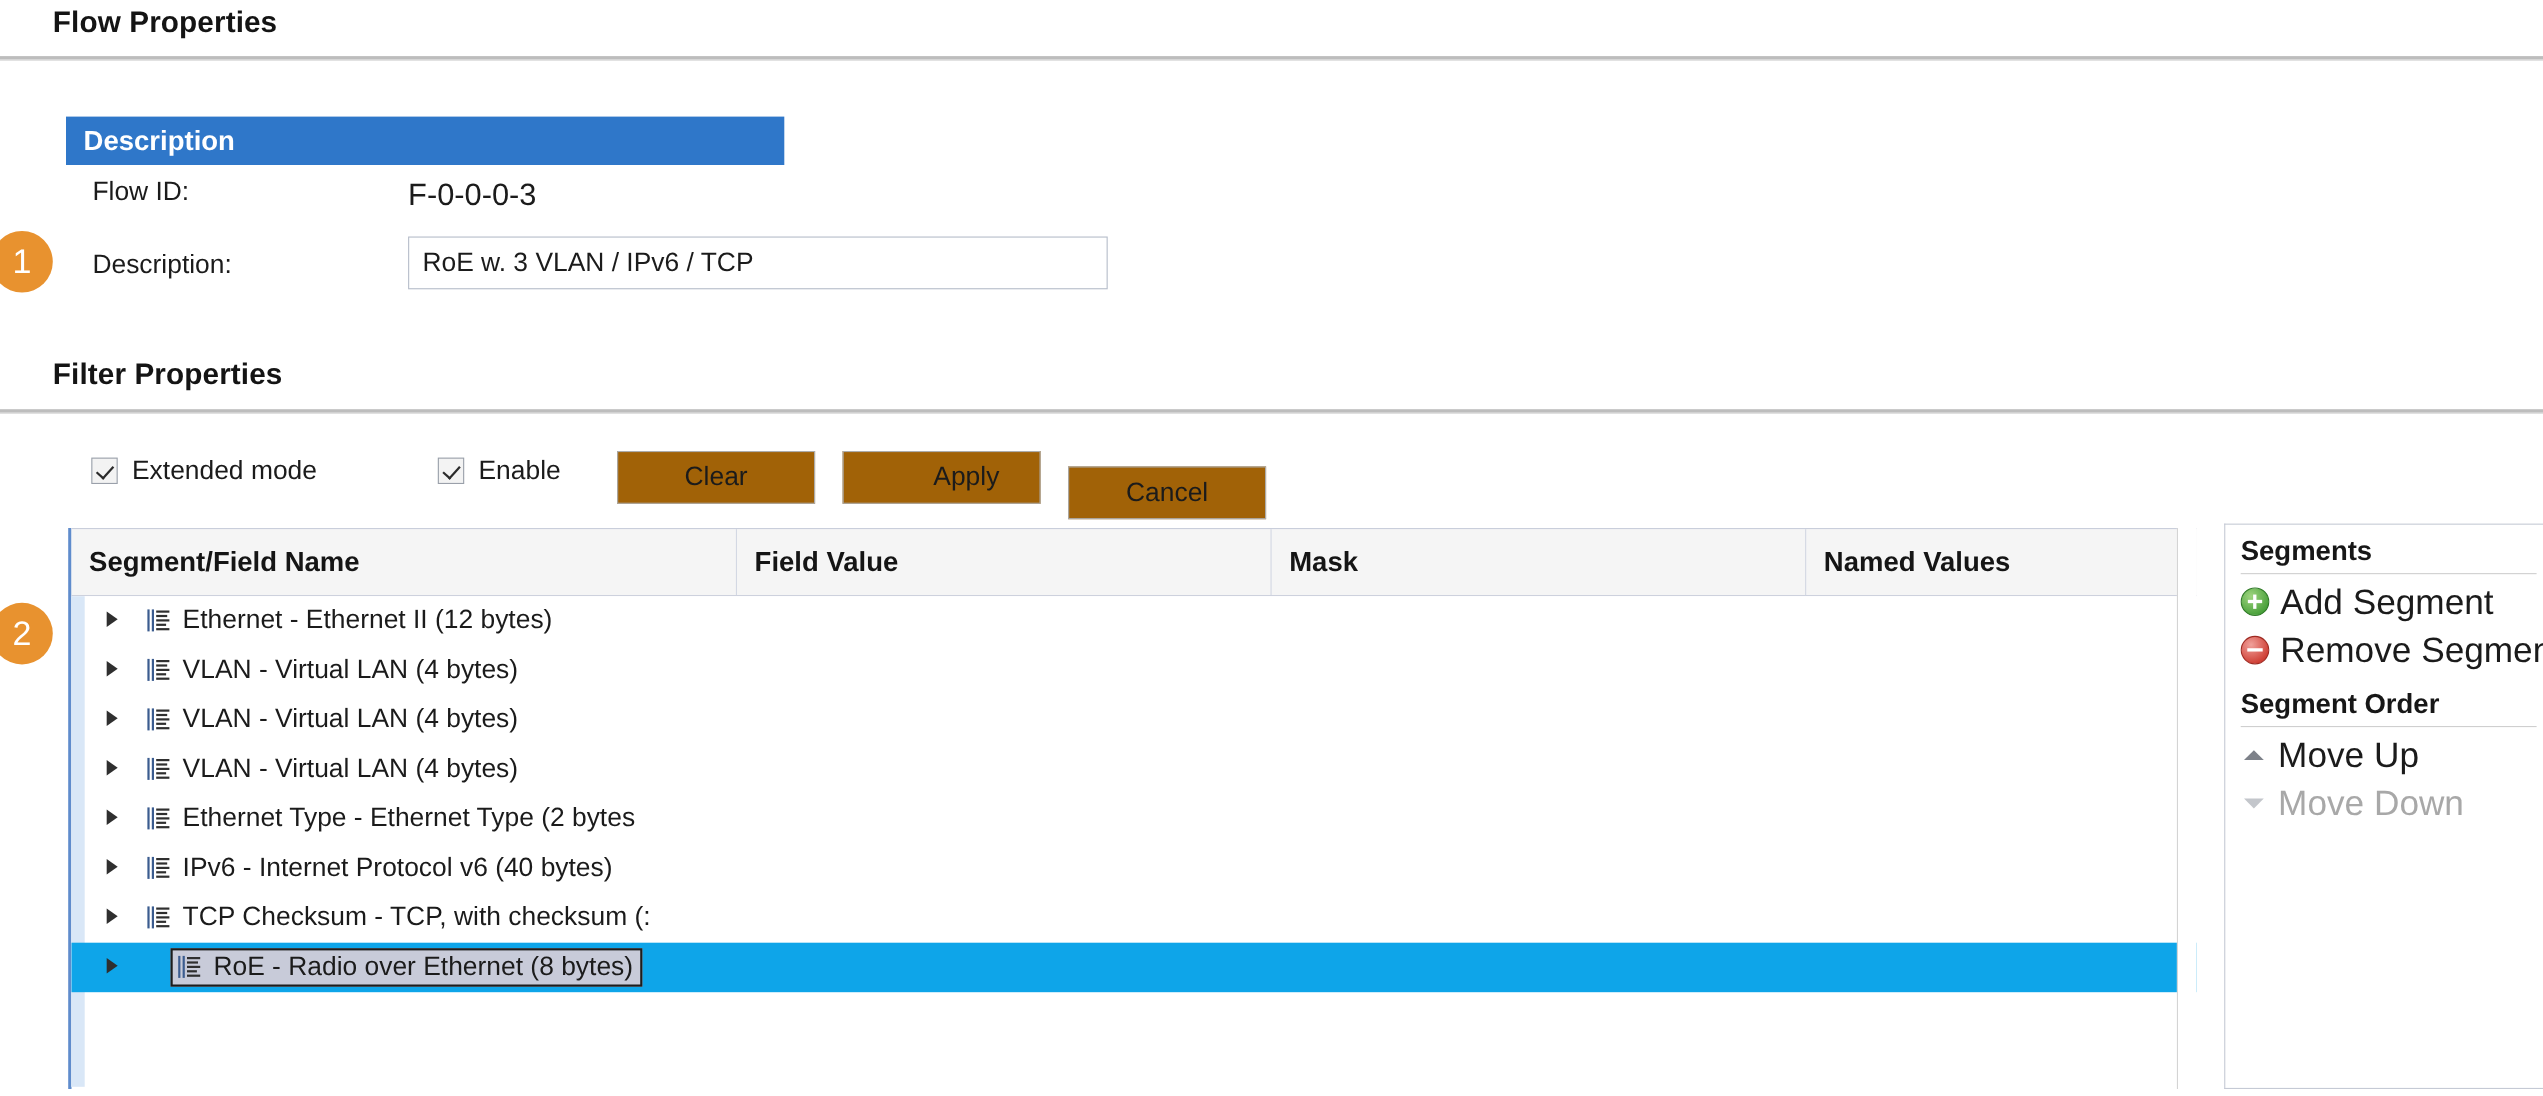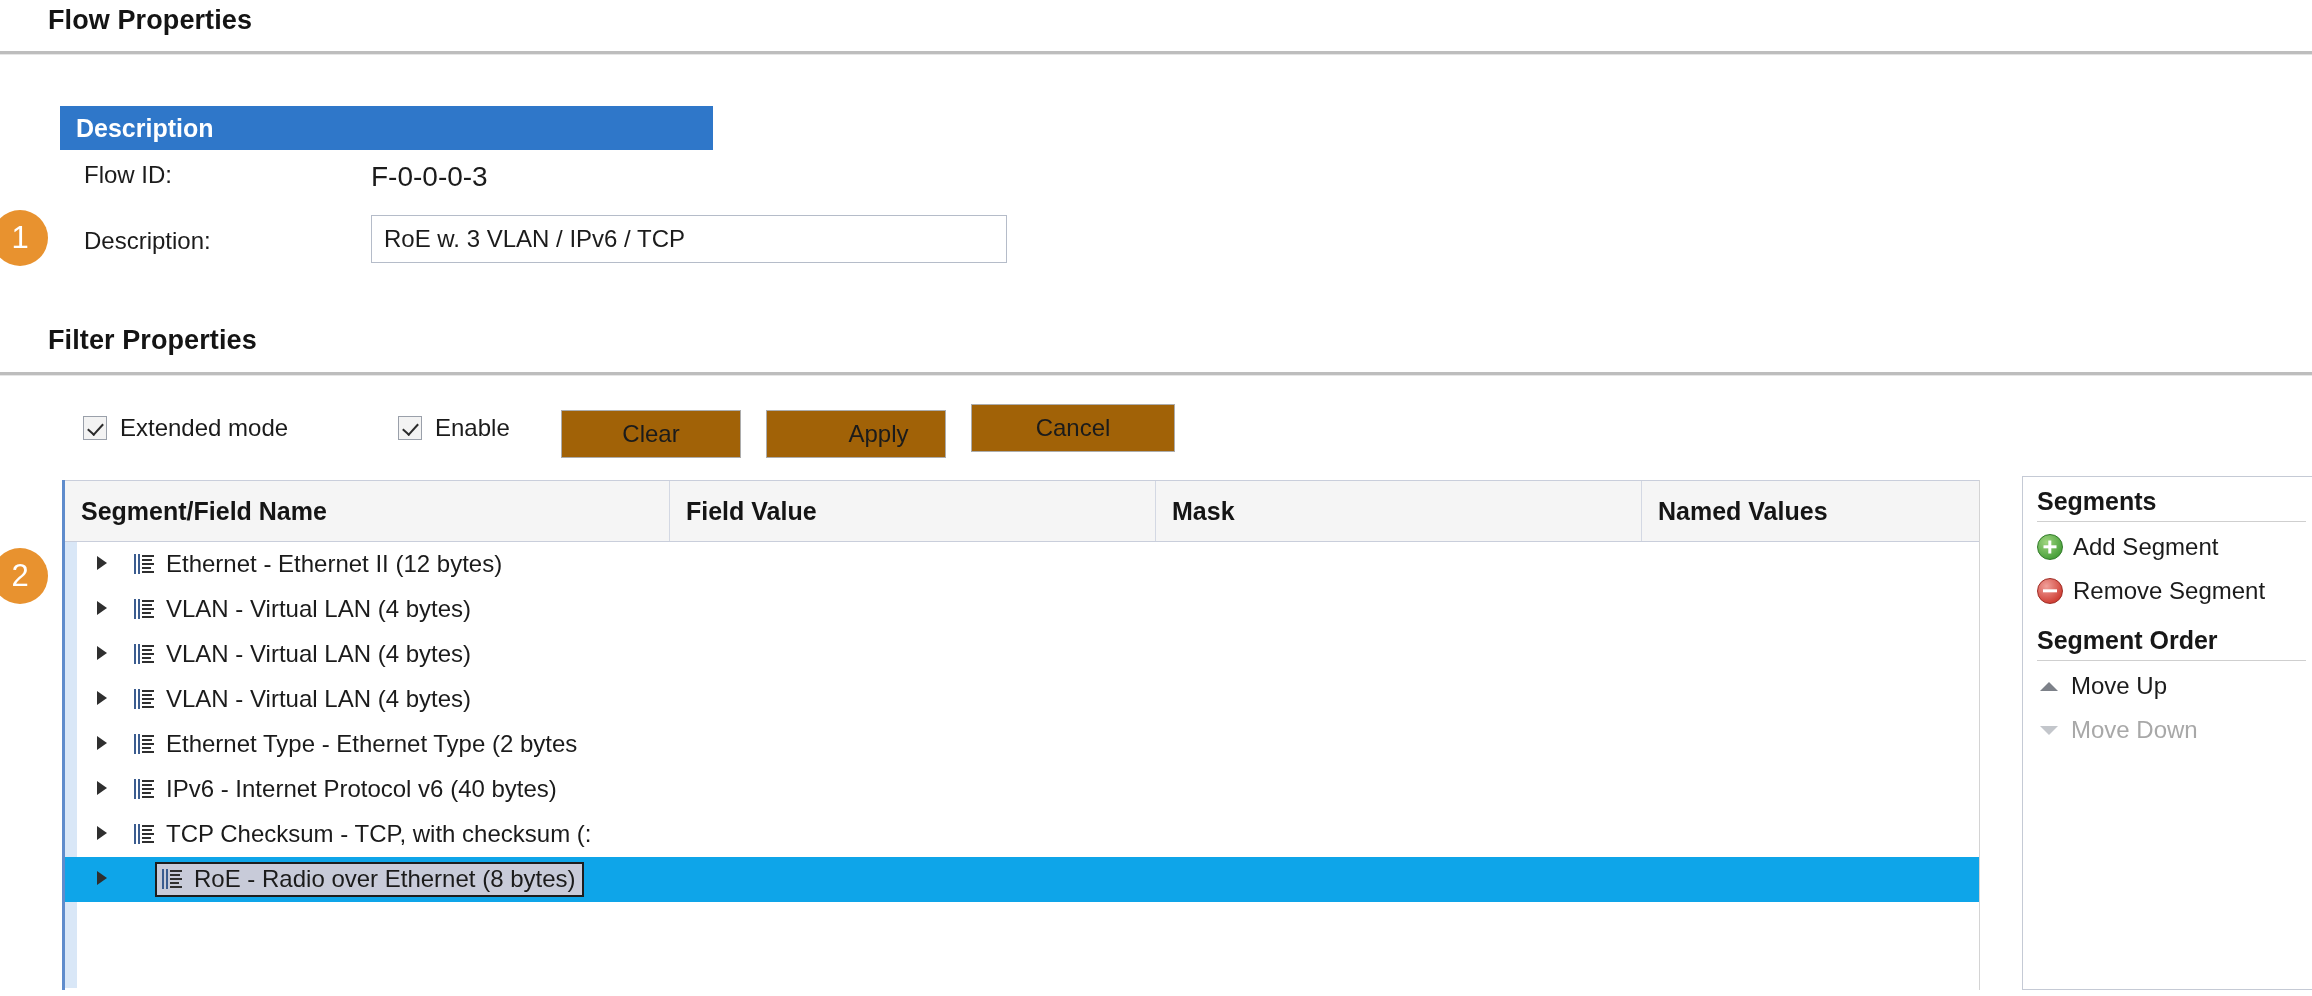--- a/index.html
+++ b/index.html
@@ -262,21 +262,21 @@
     color: #171717;
     padding-bottom: 5px;
     margin-right: 6px;
     border-bottom: 1px solid #cfcfcf;
     white-space: nowrap;
   }
   .panel-item {
     display: flex;
     align-items: center;
     gap: 10px;
-    font-size: 24px;
+    font-size: 32px;
     color: #1b1b1b;
     height: 38px;
     margin-top: 6px;
     white-space: nowrap;
   }
   .panel-item.disabled { color: #a8a8a8; }
   .panel-gap { height: 16px; }
   .icon-circle {
     width: 26px;
     height: 26px;
@@ -346,21 +346,21 @@
   <span>Extended mode</span>
 </div>
 
 <div class="check-wrap" style="left:398px; top:414px;">
   <span class="checkbox"></span>
   <span>Enable</span>
 </div>
 
 <button class="btn" style="left:561px; top:410px; width:180px;">Clear</button>
 <button class="btn" style="left:766px; top:410px; width:180px;padding-left:45px;">Apply</button>
-<button class="btn" style="left:971px; top:404px; width:204px;">Cancel</button>
+<button class="btn" style="left:971px; top:424px; width:180px;">Cancel</button>
 
 <div class="callout" style="left:-8px; top:548px;">2</div>
 
 <div class="grid">
 
   <div class="grid-head">
     <div class="th" style="width:605px;">Segment/Field Name</div>
     <div class="th" style="width:486px;">Field Value</div>
     <div class="th" style="width:486px;">Mask</div>
     <div class="th" style="width:341px;">Named Values</div>

